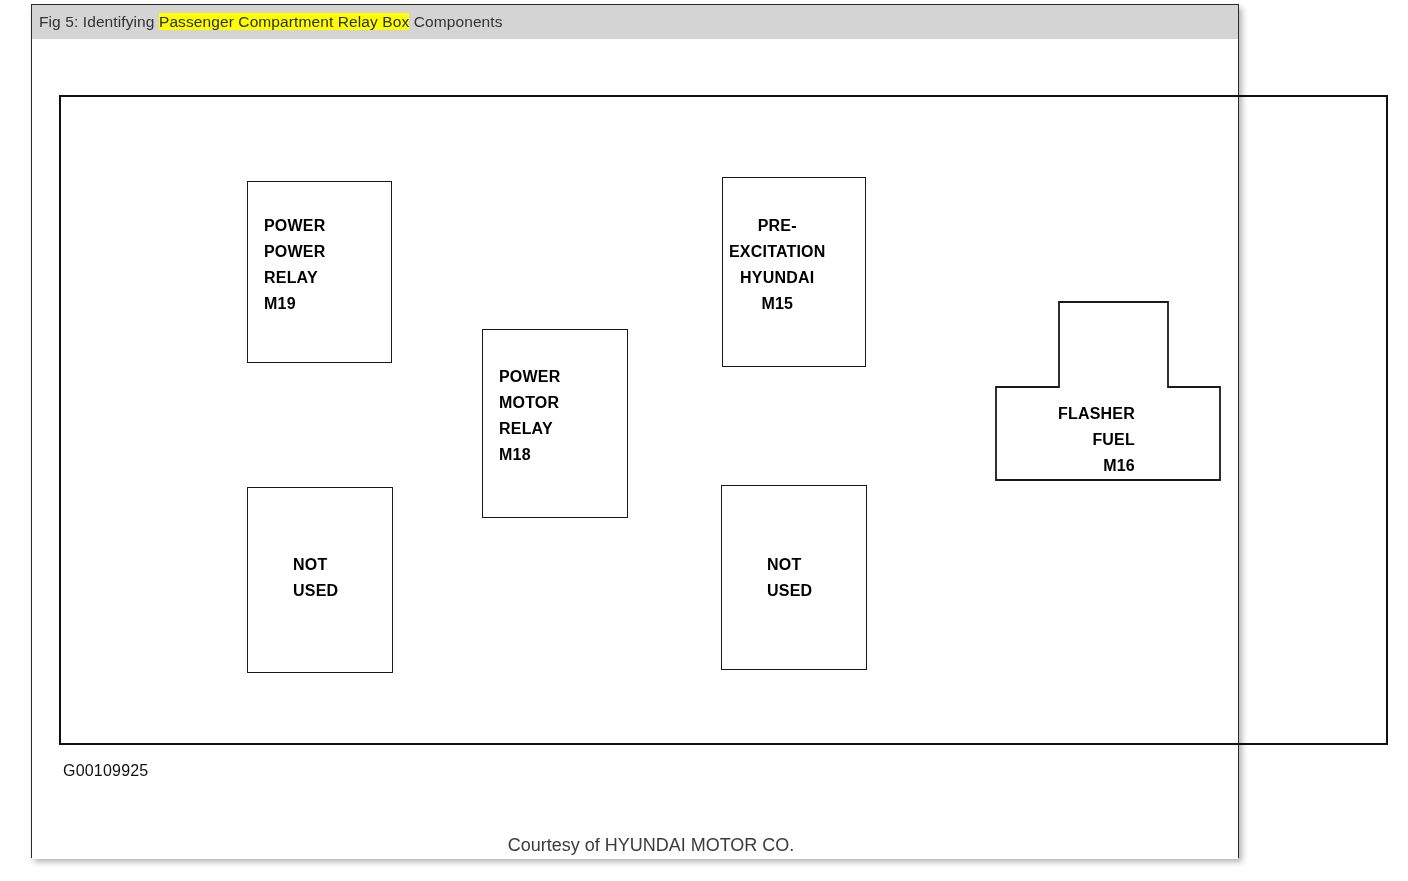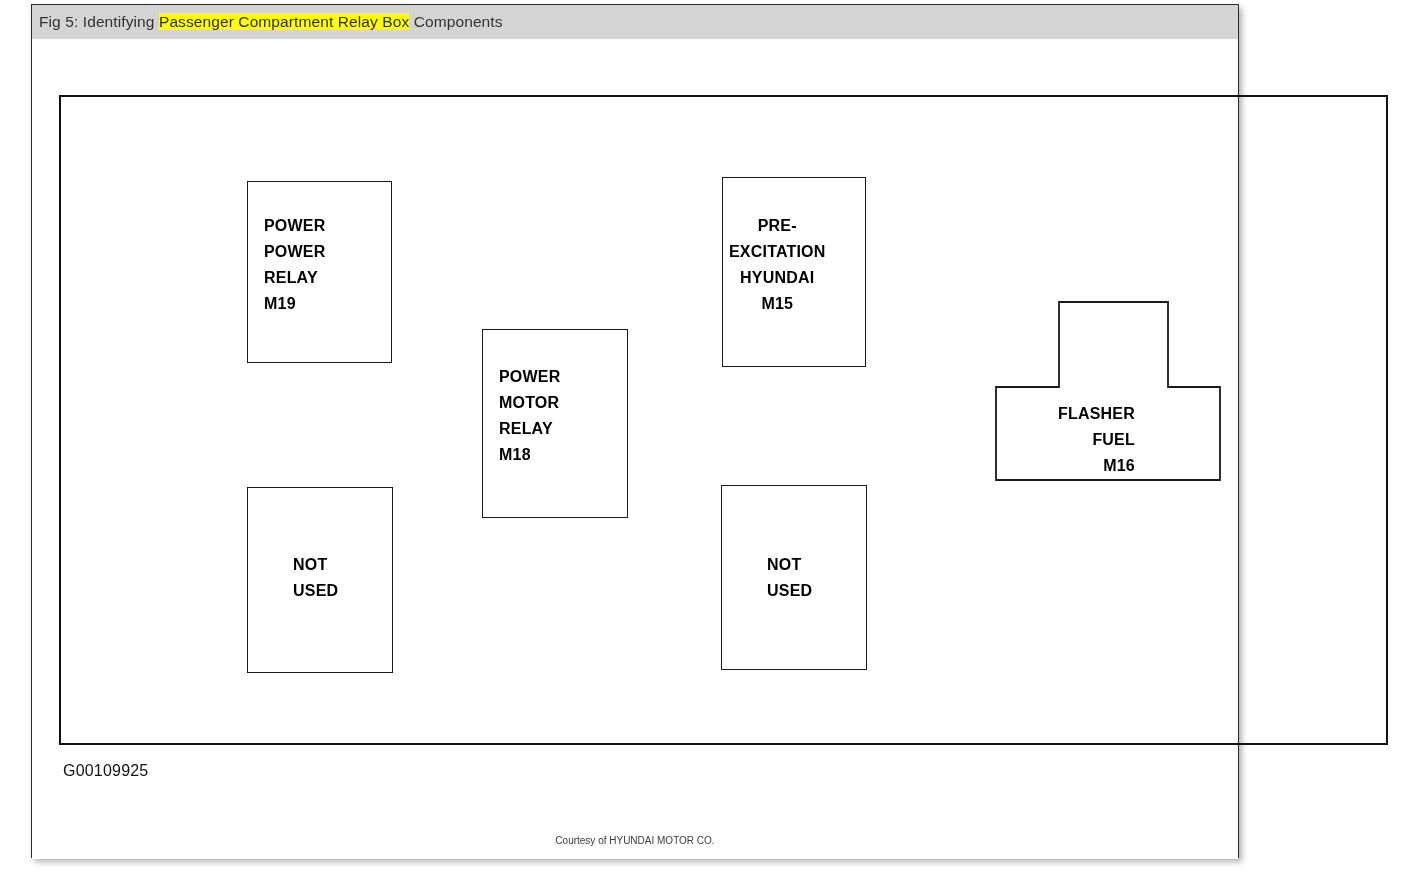--- a/index.html
+++ b/index.html
@@ -109,25 +109,25 @@
     top: 723px;
     font-size: 16px;
     font-family: "Liberation Sans", sans-serif;
     color: #111111;
     letter-spacing: 0.2px;
   }
 
   
   #courtesy {
     position: absolute;
-    left: 0;
+    left: 16px;
     top: 796px;
     width: 100%;
     text-align: center;
-    font-size: 10px;
+    font-size: 18px;
     color: #3b3b3b;
     font-family: "Liberation Sans", sans-serif;
   }
 </style>
 </head>
 <body>
 
 <div id="page-frame">
 
   <div id="caption-bar">

